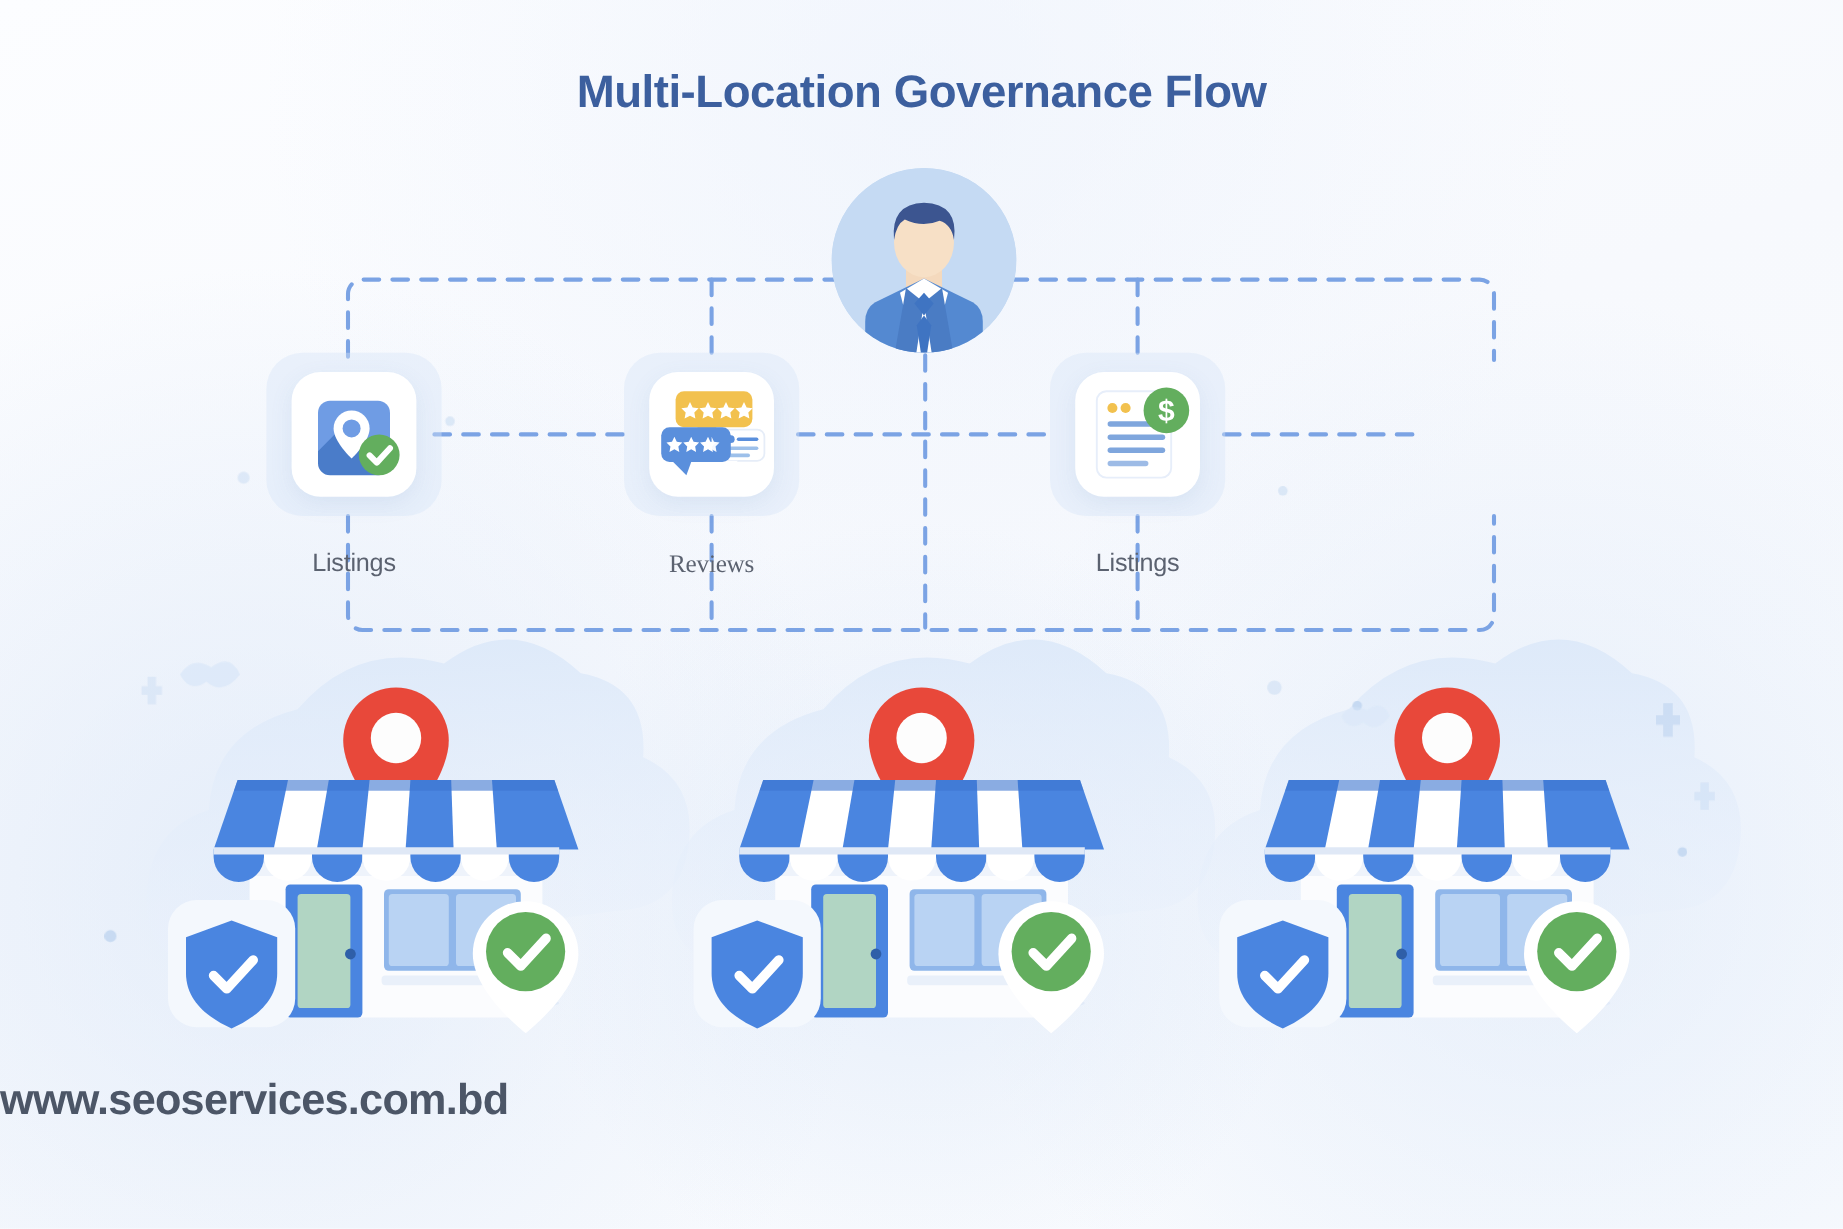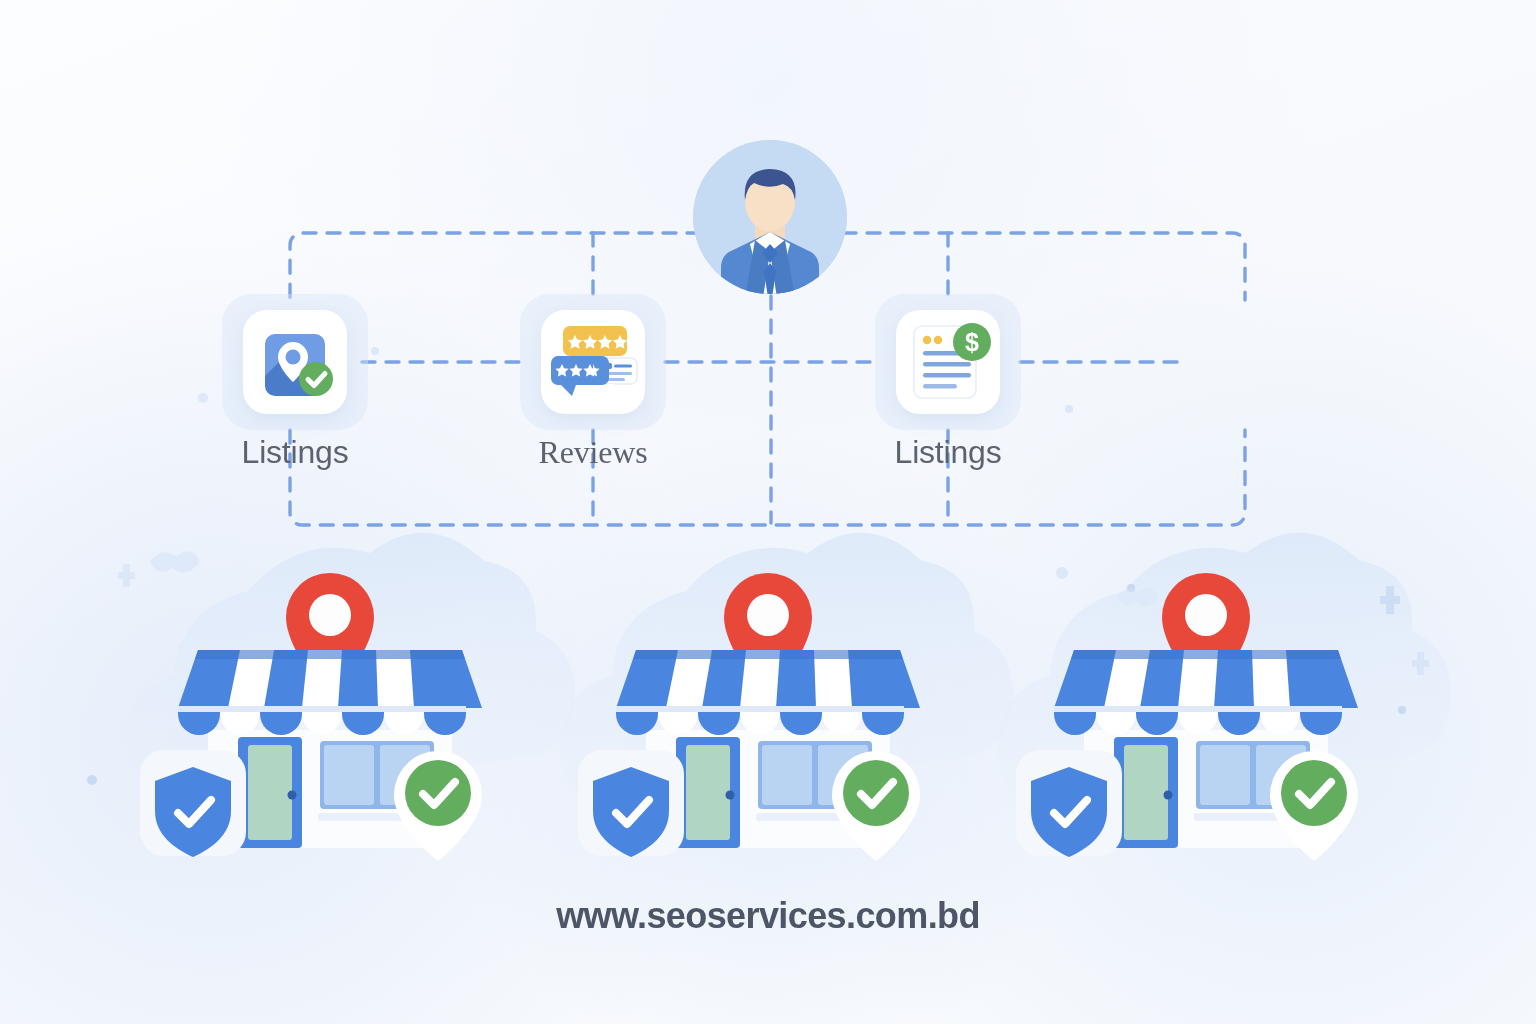--- a/index.html
+++ b/index.html
@@ -23,21 +23,21 @@
   
   #title{
     position:absolute; top:56px; left:0; width:100%;
     text-align:center;
     font-size:38px; font-weight:700; letter-spacing:-.4px;
     color:#3c5f9e;
   }
   
   #footer{
     position:absolute; top:895px; left:0; width:100%;
-    text-align:center;
+    text-align:left;
     font-size:36px; font-weight:700; letter-spacing:-.6px;
     color:#4c5667;
   }
 
   
   #wires{position:absolute; inset:0;}
 
   
   #avatar{
     position:absolute; left:693px; top:140px;
@@ -53,21 +53,21 @@
     background:rgba(214,228,247,.42);
   }
   .node .tile{
     position:absolute; left:50%; top:50%;
     transform:translate(-50%,-50%);
     width:104px; height:104px; border-radius:24px;
     background:#ffffff;
     box-shadow:0 6px 18px rgba(110,140,190,.12);
   }
   .node .cap{
-    margin-top:4px; font-size:32px; font-weight:400; color:#5b6270;
+    margin-top:28px; font-size:21px; font-weight:400; color:#5b6270;
     letter-spacing:-.2px;
   }
 
   
   .store{position:absolute; width:420px; height:330px;}
 </style>
 </head>
 <body>
 
 <div id="stage">
@@ -106,20 +106,21 @@
       <path d="M1412 660 h5 v-8 h7 v8 h5 v7 h-5 v8 h-7 v-8 h-5 z" opacity=".6"></path>
       <path d="M118 572 h5 v-8 h7 v8 h5 v7 h-5 v8 h-7 v-8 h-5 z" opacity=".55"></path>
     </g>
 
     <g fill="#d6e5f8" opacity=".6">
       <path d="M150 562 q10 -16 26 -6 q16 -12 24 6 q-14 18 -28 6 q-14 10 -22 -6 z"></path>
       <path d="M1118 597 q8 -13 21 -5 q13 -10 19 5 q-11 15 -22 5 q-12 8 -18 -5 z" opacity=".7"></path>
     </g>
   </svg>
 
+  <div id="title">Multi-Location Governance Flow</div>
 
   <svg id="wires" width="1536" height="1024" viewBox="0 0 1536 1024">
     <g fill="none" stroke="#7ba3e4" stroke-width="3.4" stroke-dasharray="13 11" stroke-linecap="round">
 
       <path d="M700 233 H302 a12 12 0 0 0 -12 12 V300"></path>
 
       <path d="M593 233 V300"></path>
 
       <path d="M843 233 H1233 a12 12 0 0 1 12 12 V300"></path>
 

